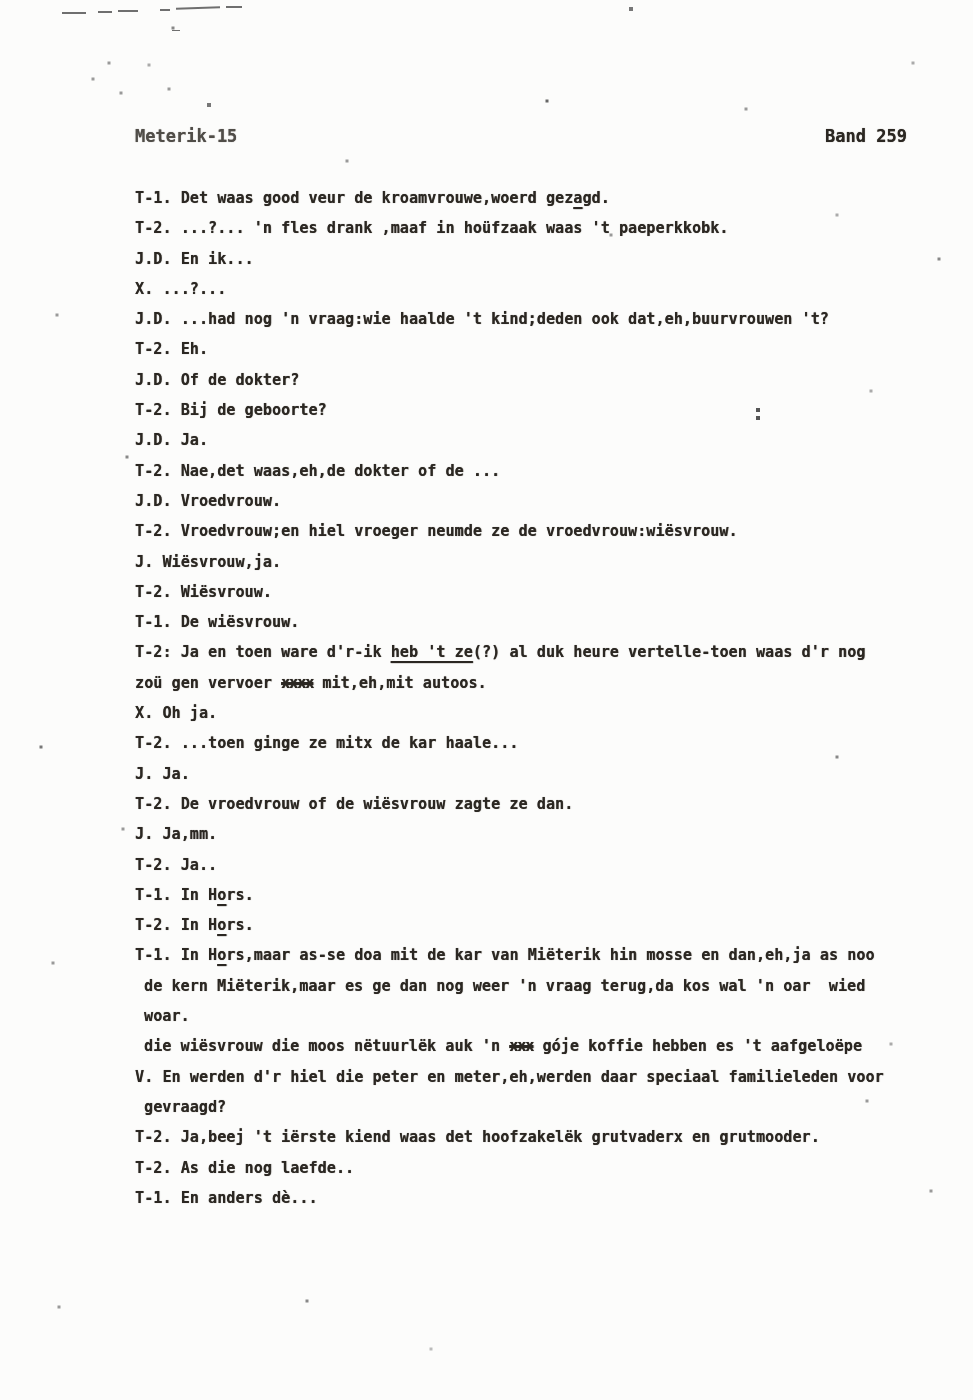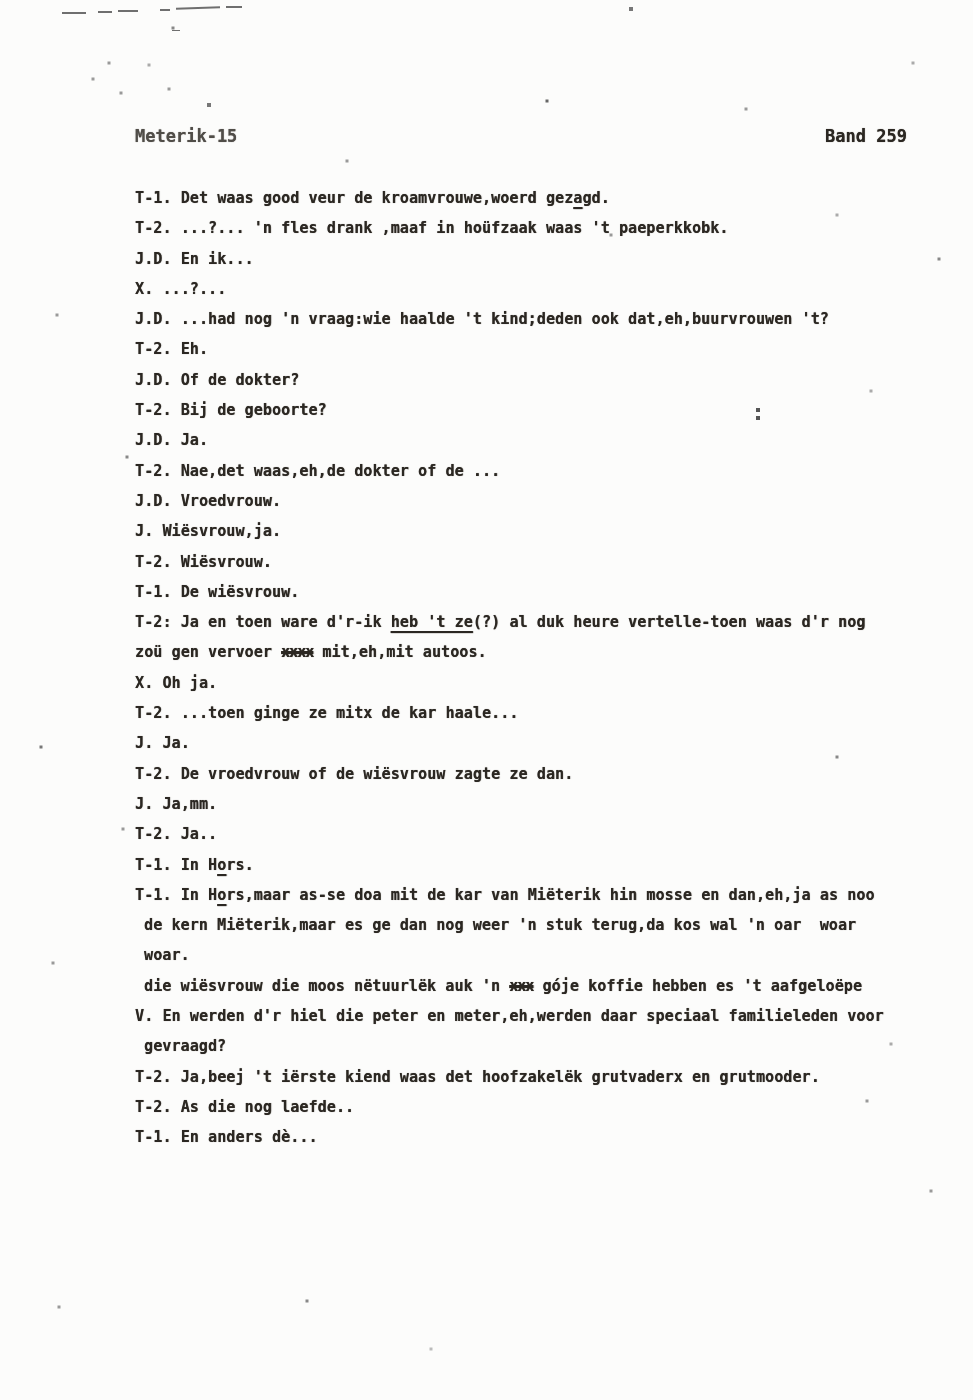--- a/index.html
+++ b/index.html
@@ -106,34 +106,36 @@
       <div class="line"><span>T-2. ...?... 'n fles drank ,maaf in hoüfzaak waas 't paeperkkobk.</span></div>
       <div class="line"><span>J.D. En ik...</span></div>
       <div class="line"><span>X. ...?...</span></div>
       <div class="line"><span>J.D. ...had nog 'n vraag:wie haalde 't kind;deden ook dat,eh,buurvrouwen 't?</span></div>
       <div class="line"><span>T-2. Eh.</span></div>
       <div class="line"><span>J.D. Of de dokter?</span></div>
       <div class="line"><span>T-2. Bij de geboorte?</span></div>
       <div class="line"><span>J.D. Ja.</span></div>
       <div class="line"><span>T-2. Nae,det waas,eh,de dokter of de ...</span></div>
       <div class="line"><span>J.D. Vroedvrouw.</span></div>
+      <div class="line"><span>T-2. Vroedvrouw;en hiel vroeger neumde ze de vroedvrouw:wiësvrouw.</span></div>
       <div class="line"><span>J. Wiësvrouw,ja.</span></div>
       <div class="line"><span>T-2. Wiësvrouw.</span></div>
       <div class="line"><span>T-1. De wiësvrouw.</span></div>
       <div class="line"><span>T-2: Ja en toen ware d'r-ik </span><span class="u">heb 't ze</span><span>(?) al duk heure vertelle-toen waas d'r nog</span></div>
       <div class="line"><span>zoü gen vervoer </span><span class="s">xxxx</span><span> mit,eh,mit autoos.</span></div>
       <div class="line"><span>X. Oh ja.</span></div>
       <div class="line"><span>T-2. ...toen ginge ze mitx de kar haale...</span></div>
       <div class="line"><span>J. Ja.</span></div>
       <div class="line"><span>T-2. De vroedvrouw of de wiësvrouw zagte ze dan.</span></div>
       <div class="line"><span>J. Ja,mm.</span></div>
       <div class="line"><span>T-2. Ja..</span></div>
       <div class="line"><span>T-1. In H</span><span class="u">o</span><span>rs.</span></div>
+      <div class="line"><span>T-2. In H</span><span class="u">o</span><span>rs.</span></div>
       <div class="line"><span>T-1. In H</span><span class="u">o</span><span>rs,maar as-se doa mit de kar van Miëterik hin mosse en dan,eh,ja as noo</span></div>
-      <div class="line indent"><span>de kern Miëterik,maar es ge dan nog weer 'n stuk terug,da kos wal 'n oar  woar</span></div>
+      <div class="line indent"><span>de kern Miëterik,maar es ge dan nog weer 'n vraag terug,da kos wal 'n oar  wied</span></div>
       <div class="line indent"><span>woar.</span></div>
       <div class="line indent"><span>die wiësvrouw die moos nëtuurlëk auk 'n </span><span class="s">xxx</span><span> góje koffie hebben es 't aafgeloëpe</span></div>
       <div class="line"><span>V. En werden d'r hiel die peter en meter,eh,werden daar speciaal familieleden voor</span></div>
       <div class="line indent"><span>gevraagd?</span></div>
       <div class="line"><span>T-2. Ja,beej 't iërste kiend waas det hoofzakelëk grutvaderx en grutmooder.</span></div>
       <div class="line"><span>T-2. As die nog laefde..</span></div>
       <div class="line"><span>T-1. En anders dè...</span></div>
     </div>
 
 </div>

